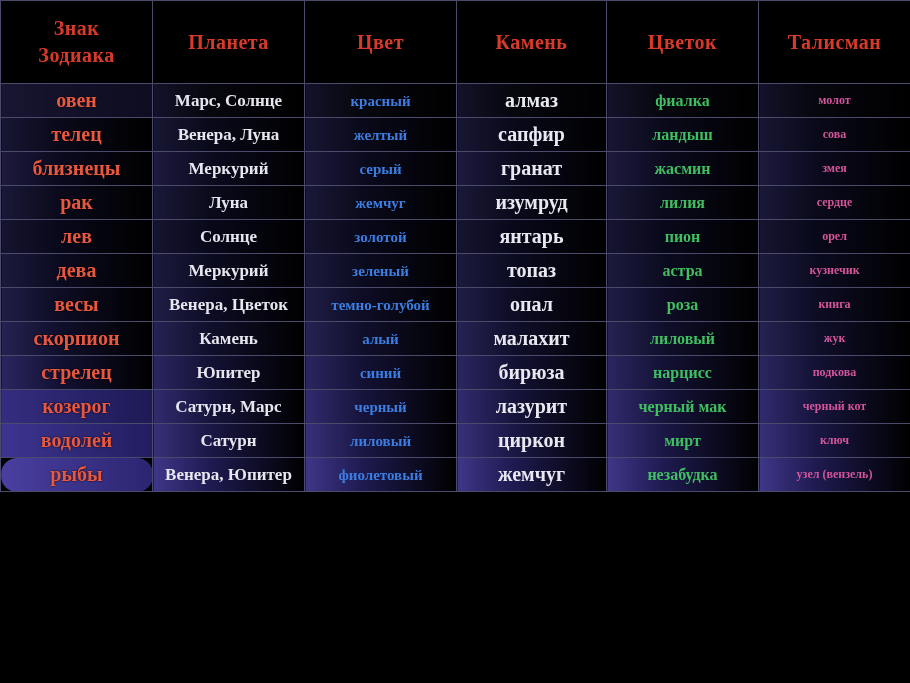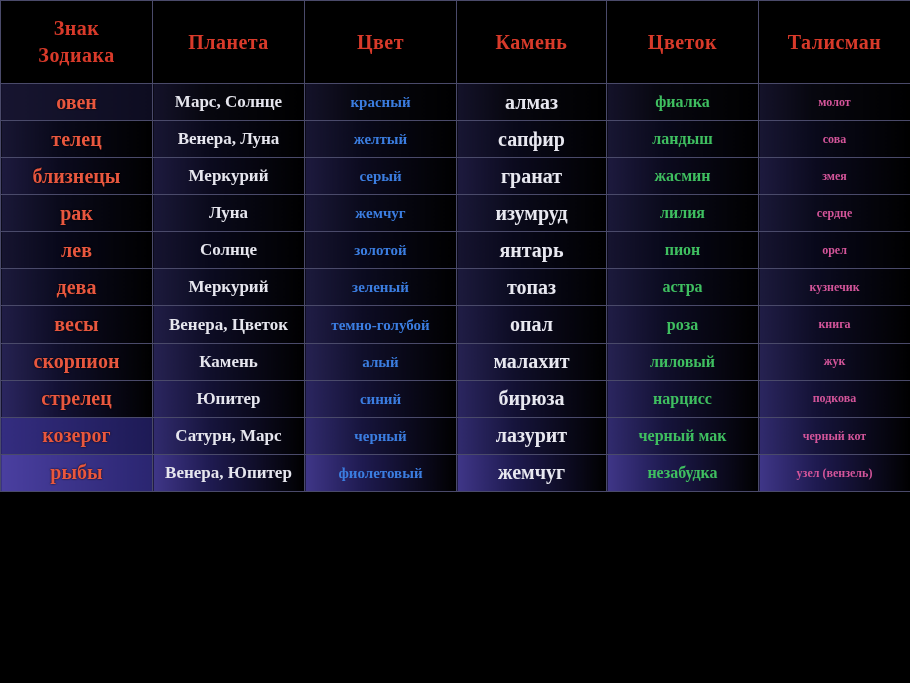--- a/index.html
+++ b/index.html
@@ -81,21 +81,21 @@
   tr.r3 td { background: linear-gradient(to right, #1a1838 0%, #0a0a1b 38%, #000000 100%); }
   tr.r4 td { background: linear-gradient(to right, #161430 0%, #08081a 38%, #000000 100%); }
   tr.r5 td { background: linear-gradient(to right, #1c1a3c 0%, #0b0b20 38%, #000000 100%); }
   tr.r6 td { background: linear-gradient(to right, #201d46 0%, #0d0c24 38%, #000000 100%); }
   tr.r7 td { background: linear-gradient(to right, #262252 0%, #100f2b 38%, #000000 100%); }
   tr.r8 td { background: linear-gradient(to right, #2b2660 0%, #131134 38%, #000000 100%); }
   tr.r9 td { background: linear-gradient(to right, #312b6e 0%, #16143c 38%, #000000 100%); }
   tr.r10 td { background: linear-gradient(to right, #383078 0%, #1a1745 38%, #000000 100%); }
   tr.r11 td { background: linear-gradient(to right, #3f3688 0%, #1e1a50 38%, #000000 100%); }
   tr.r0 td.sign { background: linear-gradient(to right, #171530 0%, #0d0c20 100%); }
-  tr.r11 td.sign { background: linear-gradient(to right, #4a3fa0 0%, #2a2570 100%); }
+  tr.r11 td.sign { background: linear-gradient(to right, #4a3fa0 0%, #2a2570 100%); border-radius: 16px; }
   tr.r10 td.sign { background: linear-gradient(to right, #3c3490 0%, #221e60 100%); }
   tr.r9 td.sign { background: linear-gradient(to right, #342d80 0%, #1d1a55 100%); margin-left: 47px; }
 </style>
 </head>
 <body>
 
 <table id="zodiac-table">
   <colgroup>
     <col class="c-sign">
     <col class="c-planet">
@@ -201,20 +201,28 @@
       <td class="talisman">подкова</td>
     </tr>
     <tr class="r9">
       <td class="sign">козерог</td>
       <td class="planet">Сатурн, Марс</td>
       <td class="color">черный</td>
       <td class="stone">лазурит</td>
       <td class="flower">черный мак</td>
       <td class="talisman">черный кот</td>
     </tr>
+    <tr class="r10">
+      <td class="sign">водолей</td>
+      <td class="planet">Сатурн</td>
+      <td class="color">лиловый</td>
+      <td class="stone">циркон</td>
+      <td class="flower">мирт</td>
+      <td class="talisman">ключ</td>
+    </tr>
     <tr class="r11">
       <td class="sign">рыбы</td>
       <td class="planet">Венера, Юпитер</td>
       <td class="color">фиолетовый</td>
       <td class="stone">жемчуг</td>
       <td class="flower">незабудка</td>
       <td class="talisman">узел (вензель)</td>
     </tr>
   </tbody>
 </table>

